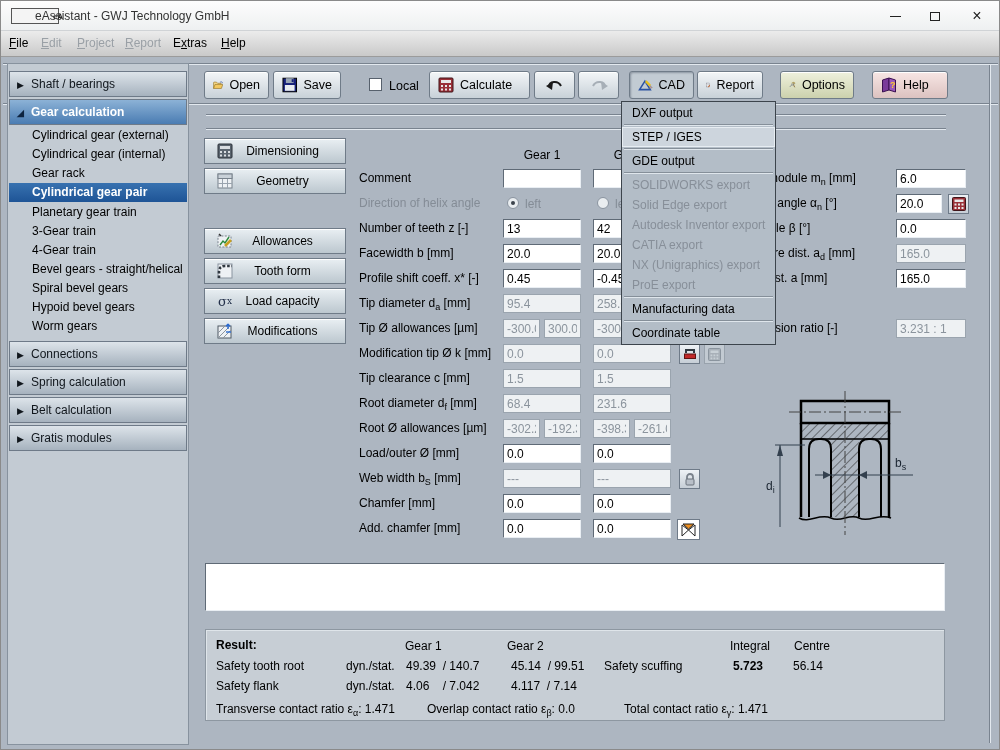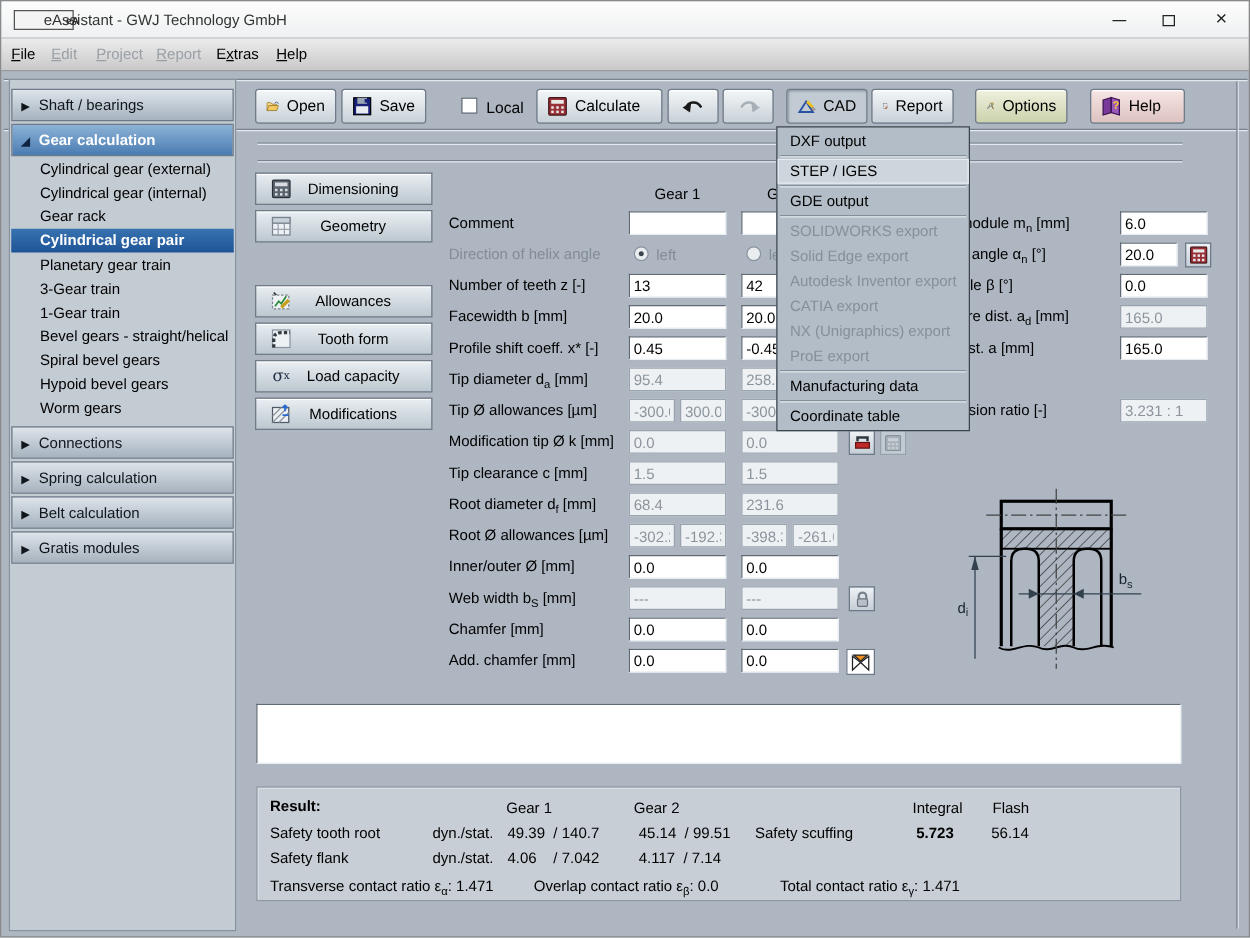--- a/index.html
+++ b/index.html
@@ -225,21 +225,21 @@
   <div class="sidebar"></div>
   <div class="shead" style="top:70px;"><span class="arr">▶</span><span>Shaft / bearings</span></div>
   <div class="shead open" style="top:98px;"><span class="arr">◢</span><span>Gear calculation</span></div>
 
   <div class="sitem" style="top:125px;">Cylindrical gear (external)</div>
   <div class="sitem" style="top:144px;">Cylindrical gear (internal)</div>
   <div class="sitem" style="top:163px;">Gear rack</div>
   <div class="sitem sel" style="top:182px;">Cylindrical gear pair</div>
   <div class="sitem" style="top:202px;">Planetary gear train</div>
   <div class="sitem" style="top:221px;">3-Gear train</div>
-  <div class="sitem" style="top:240px;">1-Gear train</div>
+  <div class="sitem" style="top:240px;">4-Gear train</div>
   <div class="sitem" style="top:259px;">Bevel gears - straight/helical</div>
   <div class="sitem" style="top:278px;">Spiral bevel gears</div>
   <div class="sitem" style="top:297px;">Hypoid bevel gears</div>
   <div class="sitem" style="top:316px;">Worm gears</div>
 
   <div class="shead" style="top:340px;"><span class="arr">▶</span><span>Connections</span></div>
   <div class="shead" style="top:368px;"><span class="arr">▶</span><span>Spring calculation</span></div>
   <div class="shead" style="top:396px;"><span class="arr">▶</span><span>Belt calculation</span></div>
   <div class="shead" style="top:424px;"><span class="arr">▶</span><span>Gratis modules</span></div>
 
@@ -382,21 +382,21 @@
   <span class="flabel" style="top:395px;"><i>Root diameter d</i><sub>f</sub><i> [mm]</i></span>
   <input class="fi ro" style="left: 502px; top: 393px; width: 78px;" value="68.4">
   <input class="fi ro" style="left: 592px; top: 393px; width: 78px;" value="231.6">
 
   <span class="flabel" style="top:420px;"><i>Root Ø allowances [µm]</i><sub></sub><i></i></span>
   <input class="fi ro" style="left: 502px; top: 418px; width: 37px;" value="-302.2">
   <input class="fi ro" style="left: 543px; top: 418px; width: 37px;" value="-192.3">
   <input class="fi ro" style="left: 592px; top: 418px; width: 37px;" value="-398.3">
   <input class="fi ro" style="left: 633px; top: 418px; width: 37px;" value="-261.0">
 
-  <span class="flabel" style="top:445px;"><i>Inner/outer Ø [mm]</i><sub></sub><i></i></span>
+  <span class="flabel" style="top:445px;"><i>Load/outer Ø [mm]</i><sub></sub><i></i></span>
   <input class="fi" style="left: 502px; top: 443px; width: 78px;" value="0.0">
   <input class="fi" style="left: 592px; top: 443px; width: 78px;" value="0.0">
 
   <span class="flabel" style="top:470px;"><i>Web width b</i><sub>S</sub><i> [mm]</i></span>
   <input class="fi ro" style="left: 502px; top: 468px; width: 78px;" value="---">
   <input class="fi ro" style="left: 592px; top: 468px; width: 78px;" value="---">
   <button class="ibtn" style="left:678px;top:468px;">
     <svg width="14" height="14" viewBox="0 0 14 14">
         <path d="M4 7 V5 a3 3 0 0 1 6 0 V7" fill="none" stroke="#7a828c" stroke-width="1.8"></path>
         <rect x="3" y="7" width="8" height="6" rx="1" fill="#b8bfc8" stroke="#6a727c"></rect>
@@ -476,21 +476,21 @@
     <text x="134" y="80" font-size="12" fill="#1a2430" font-family="Liberation Sans, sans-serif"><tspan>b</tspan><tspan dy="3" font-size="9">s</tspan></text>
   </svg>
 
   <div class="msgbox"></div>
 
   <div class="result">
     <span style="left:10px;top:8px;font-weight:bold;">Result:</span>
     <span style="left:199px;top:9px;">Gear 1</span>
     <span style="left:301px;top:9px;">Gear 2</span>
     <span style="left:524px;top:9px;">Integral</span>
-    <span style="left:588px;top:9px;">Flash</span>
+    <span style="left:588px;top:9px;">Centre</span>
 
     <span style="left:10px;top:29px;">Safety tooth root</span>
     <span style="left:140px;top:29px;">dyn./stat.</span>
     <span style="left:200px;top:29px;white-space:pre;">49.39  / 140.7</span>
     <span style="left:305px;top:29px;white-space:pre;">45.14  / 99.51</span>
     <span style="left:398px;top:29px;">Safety scuffing</span>
     <span style="left:527px;top:29px;font-weight:bold;">5.723</span>
     <span style="left:587px;top:29px;">56.14</span>
 
     <span style="left:10px;top:49px;">Safety flank</span>

